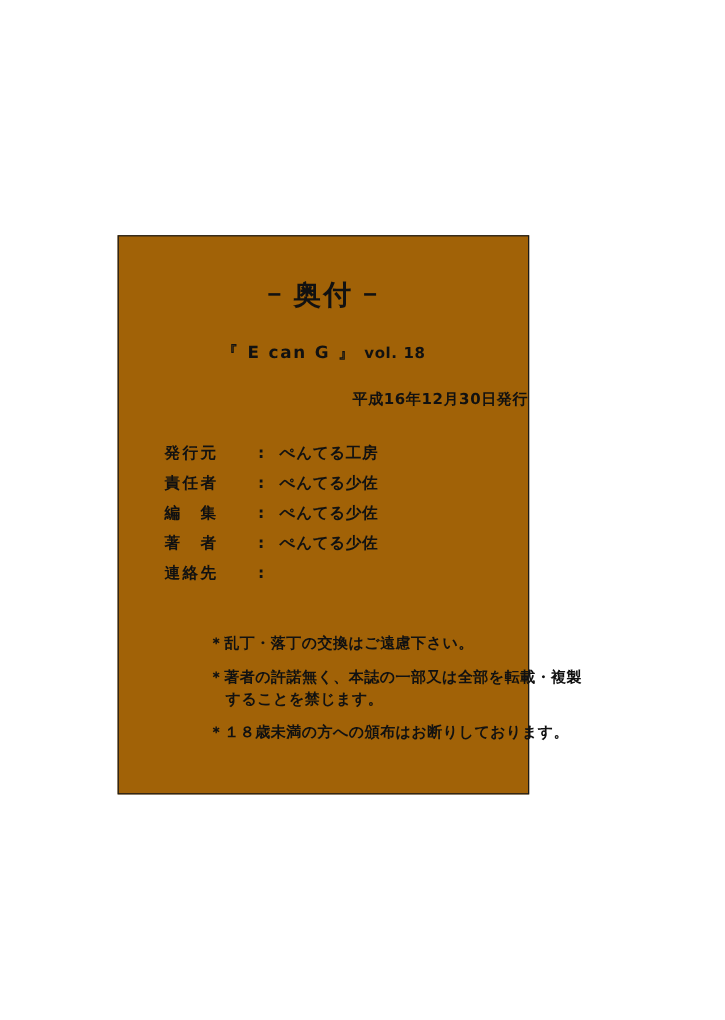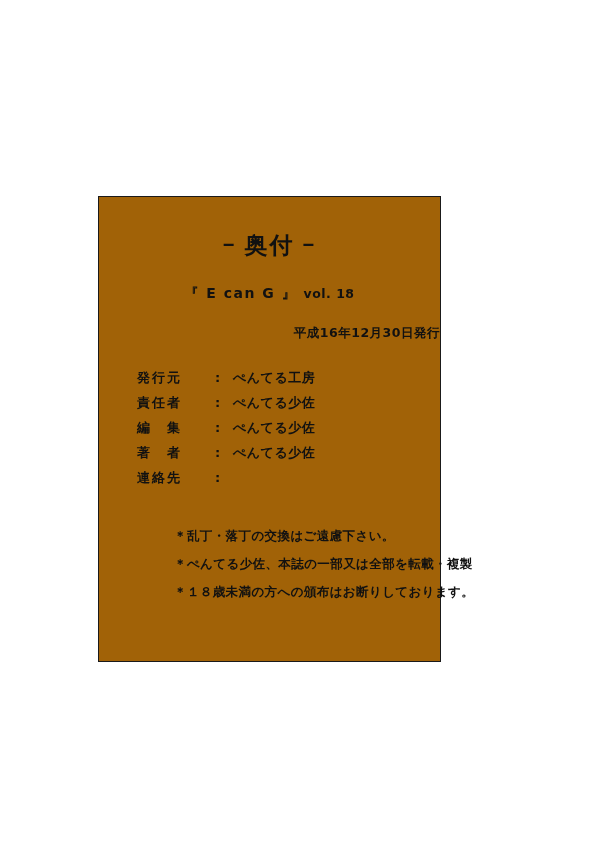--- a/index.html
+++ b/index.html
@@ -175,21 +175,22 @@
           <span class="credit-sep">:</span>
           <span class="credit-value"></span>
         </div>
       </div>
 
       <div class="notices">
         <div class="notice-row">
           <div>＊乱丁・落丁の交換はご遠慮下さい。</div>
         </div>
         <div class="notice-row">
-          <div>＊ぺんてる少佐、本誌の一部又は全部を転載・複製</div>
+          <div>＊著者の許諾無く、本誌の一部又は全部を転載・複製</div>
+          <div class="notice-cont">することを禁じます。</div>
         </div>
         <div class="notice-row">
           <div>＊１８歳未満の方への頒布はお断りしております。</div>
         </div>
       </div>
 
     </div>
   </div>
 </div>
 

